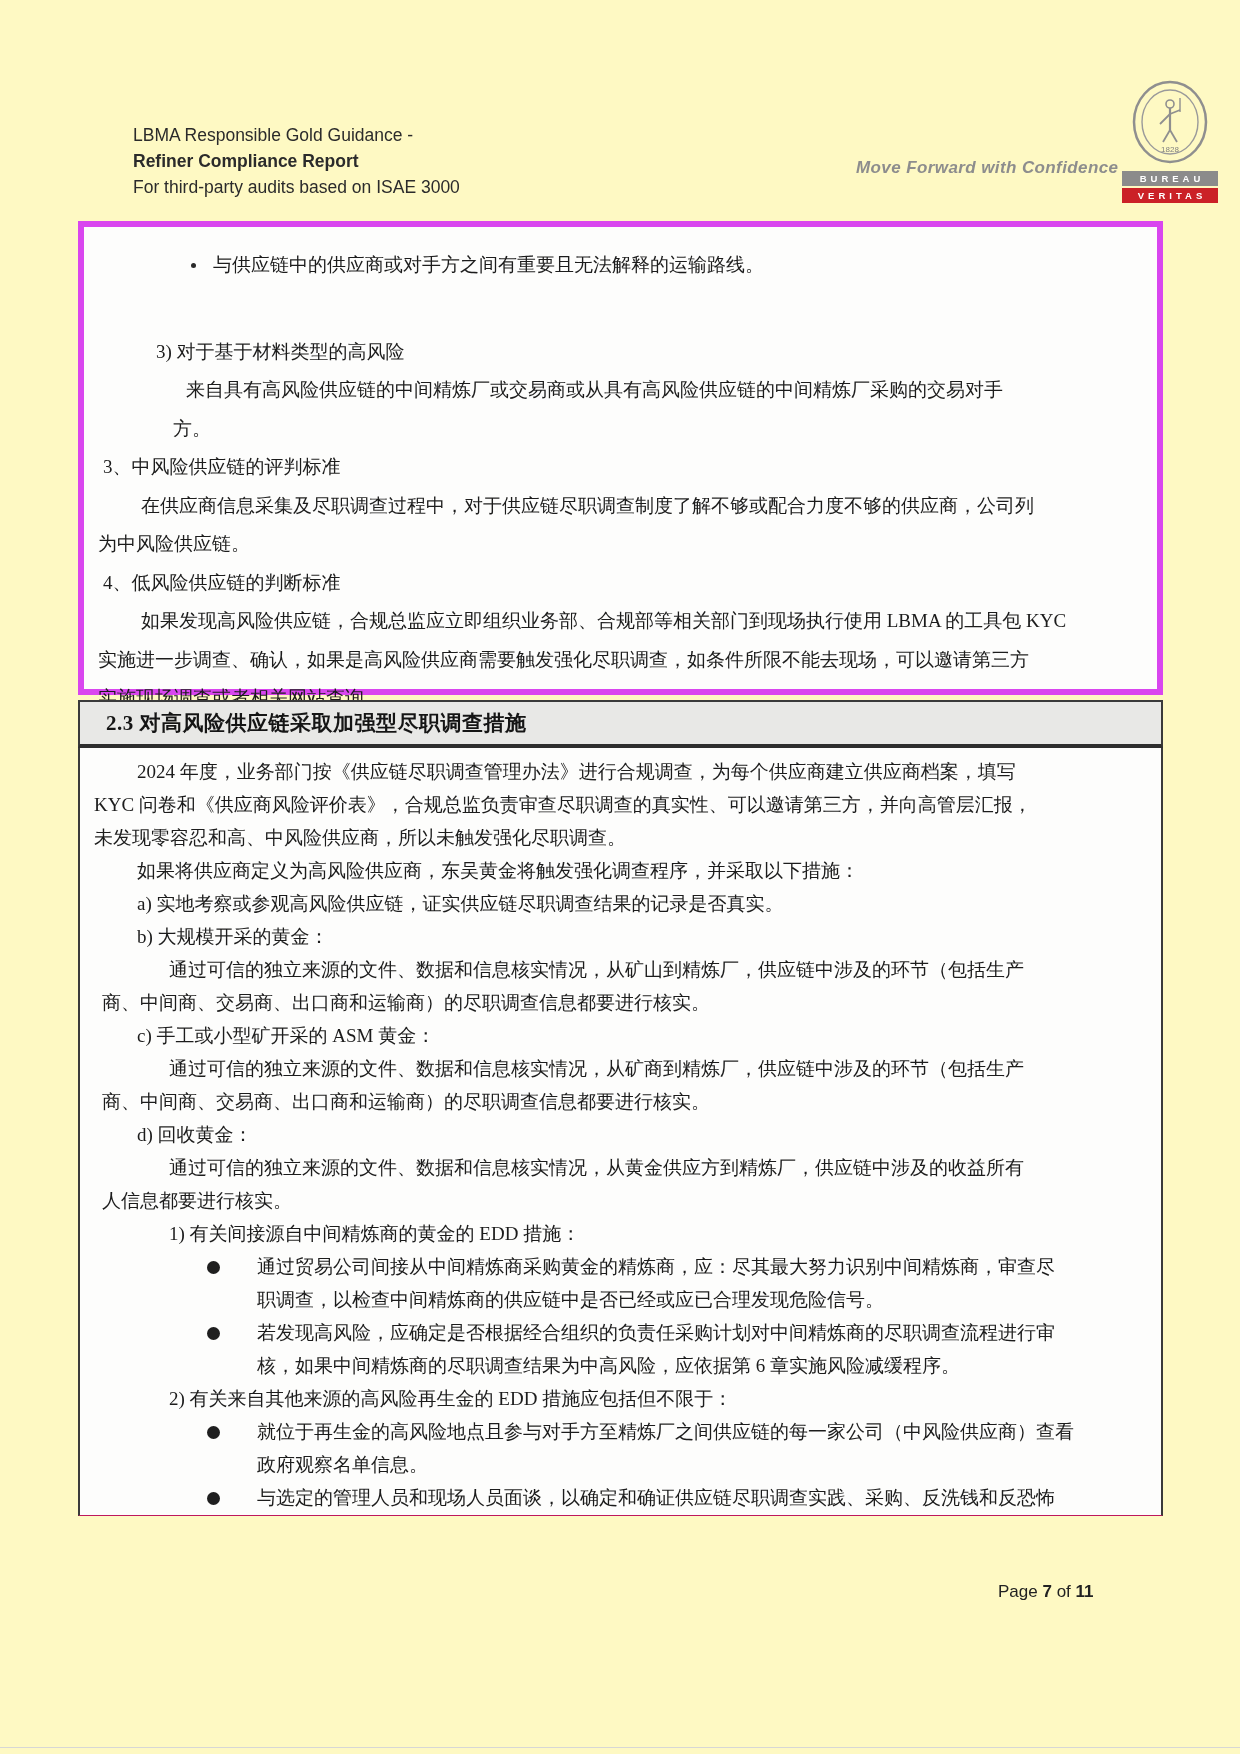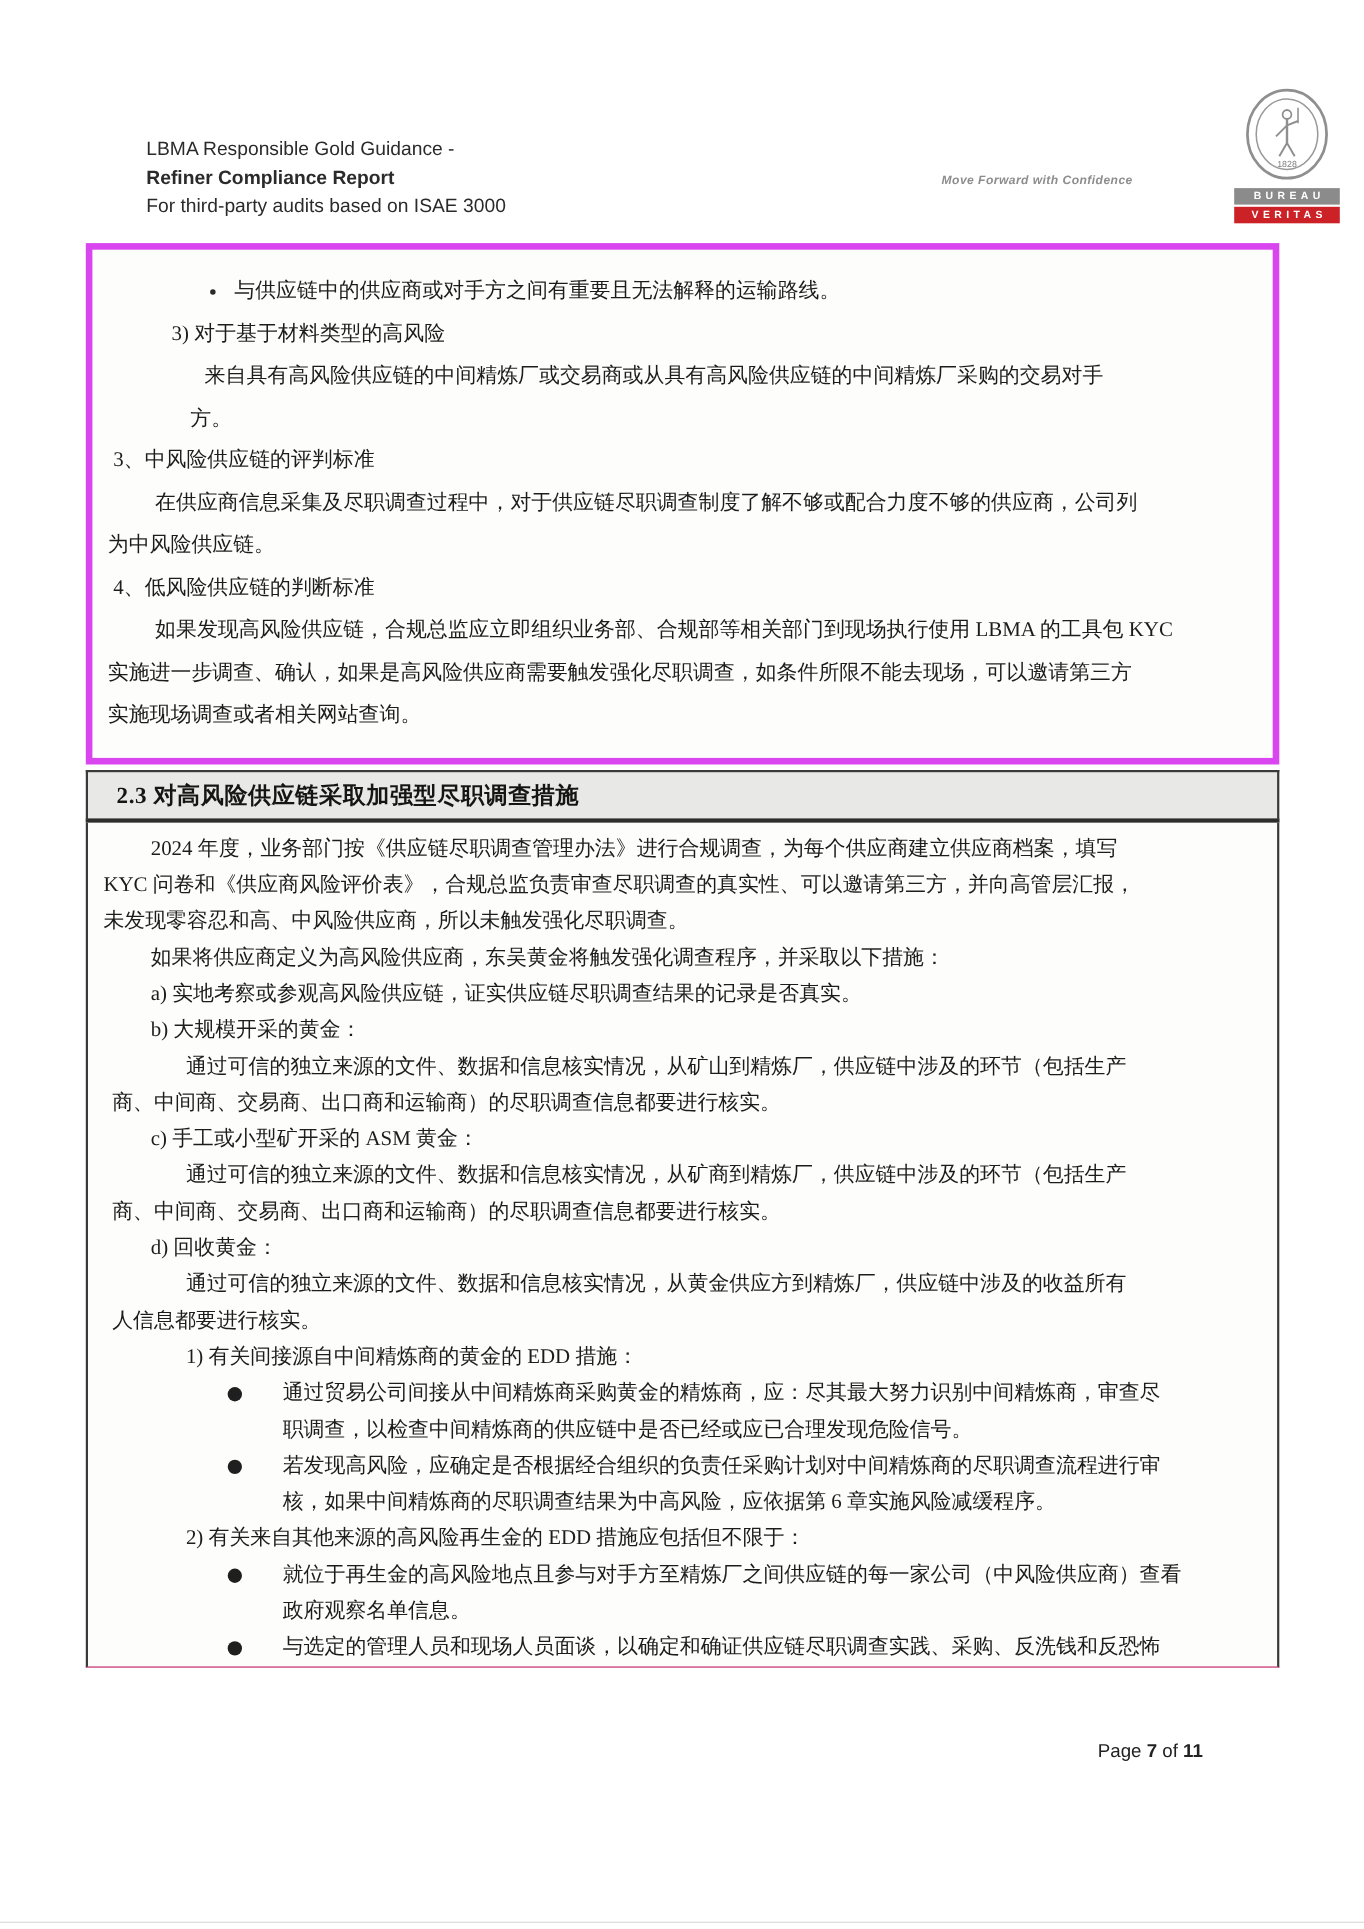--- a/index.html
+++ b/index.html
@@ -1,24 +1,24 @@
 <!DOCTYPE html>
 <html><head>
 <meta charset="utf-8">
 <style>
   html,body{margin:0;padding:0;background:#e9e9e9;}
-  #page{position:relative;width:1240px;height:1754px;background:#ffffff;overflow:hidden;
+  #page{position:relative;width:1240px;height:1754px;background:#fef9c3;overflow:hidden;
         font-family:"Liberation Serif","DejaVu Serif",serif;color:#1d1d1d;}
 
   
   .hdr{position:absolute;left:133px;top:122px;font-family:"Liberation Sans","DejaVu Sans",sans-serif;
        font-size:17.5px;line-height:26px;color:#2b2b2b;}
   .hdr .bold{font-weight:bold;}
   .tagline{position:absolute;left:856px;top:158px;font-family:"Liberation Sans","DejaVu Sans",sans-serif;
-           font-size:11px;font-weight:bold;font-style:italic;color:#8d8d8d;letter-spacing:.4px;}
+           font-size:17px;font-weight:bold;font-style:italic;color:#8d8d8d;letter-spacing:.4px;}
 
   .bvlogo{position:absolute;left:1122px;top:80px;width:96px;text-align:center;}
   .bvlogo .emblem{display:block;margin:0 auto 3px auto;}
   .bvbar{display:block;height:15px;line-height:15px;margin-top:2px;
          font-family:"Liberation Sans","DejaVu Sans",sans-serif;font-size:9.5px;font-weight:bold;
          color:#fff;letter-spacing:4px;text-indent:4px;}
   .bvgray{background:#8b8b8b;}
   .bvred{background:#cb2127;}
 
   
@@ -29,21 +29,21 @@
   #headbar .htxt{font-size:21px;font-weight:bold;padding-left:26px;letter-spacing:.5px;color:#151515;}
   #box2{top:748px;height:768px;border:2px solid #3a3a3a;border-top:none;border-bottom:1px solid #be185d;
         padding:7px 10px 0 4px;}
 
   .ln{position:relative;white-space:nowrap;font-size:19px;color:#1c1c1c;}
   #box1 .ln{line-height:38.5px;}
   #box2 .ln{line-height:33px;}
 
   
   .p10{padding-left:10px;}  .p15{padding-left:15px;}  .p18{padding-left:18px;}
-  .p53{padding-left:53px;}  .p68{padding-left:68px;}  .p85{padding-left:85px;}
+  .p53{padding-left:53px;}  .p68{padding-left:68px;margin-top:48px;}  .p85{padding-left:85px;}
   .p98{padding-left:98px;}  .p125{padding-left:125px;} .p173{padding-left:173px;}
 
   .dot-sm{position:absolute;left:103px;top:50%;margin-top:-2px;width:5px;height:5px;border-radius:50%;background:#2a2a2a;}
   .dot-lg{position:absolute;left:123px;top:50%;margin-top:-6px;width:13px;height:13px;border-radius:50%;background:#1f1f1f;}
 
   
   .footer{position:absolute;left:998px;top:1582px;font-family:"Liberation Sans","DejaVu Sans",sans-serif;
           font-size:17px;color:#222;}
   .footer b{font-weight:bold;}
   .bottom-line{position:absolute;left:0;top:1747px;width:1240px;height:1px;background:#d7d7d5;}

